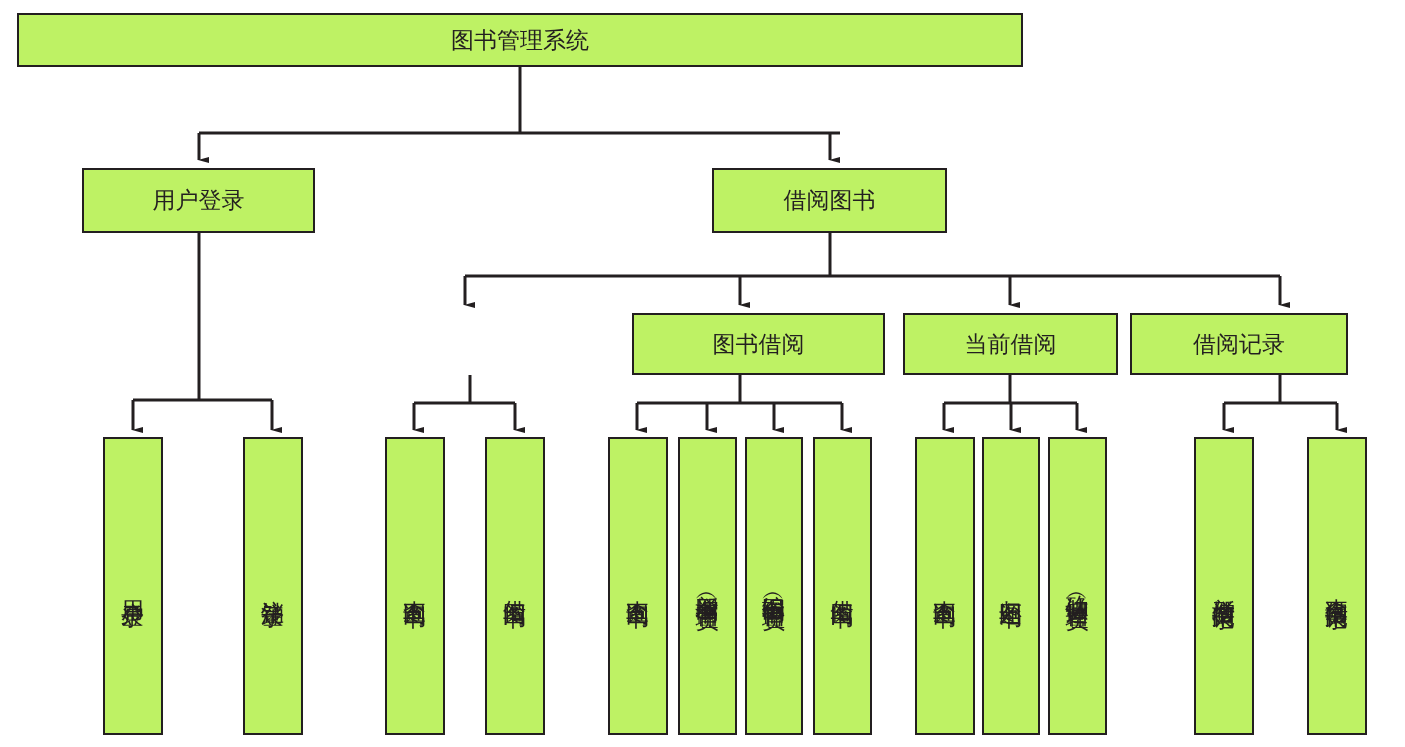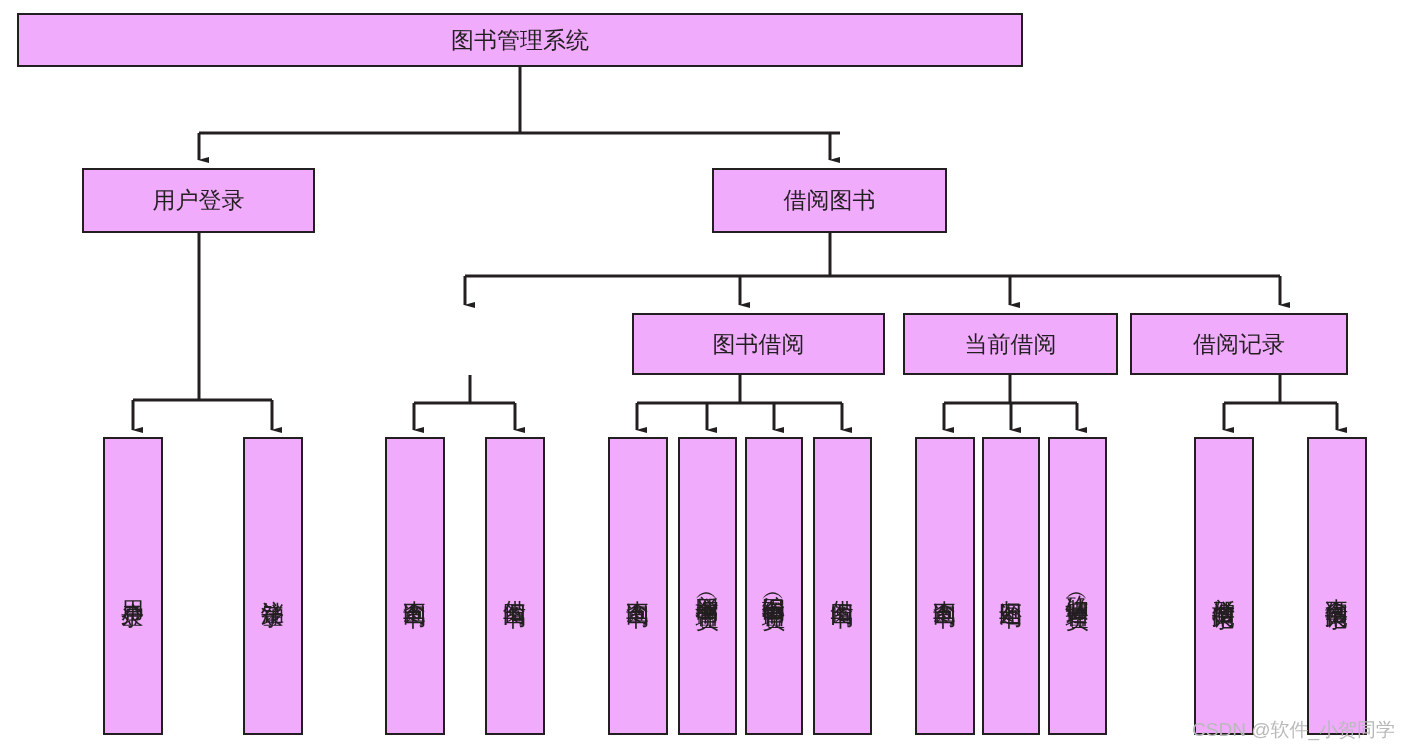--- a/index.html
+++ b/index.html
@@ -8,21 +8,21 @@
     background:#ffffff;
     font-family:"Liberation Sans","DejaVu Sans",sans-serif;
     overflow:hidden;
   }
   #diagram{position:relative;width:1405px;height:747px;}
   #edges{position:absolute;left:0;top:0;width:1405px;height:747px;}
   .node{
     position:absolute;
     box-sizing:border-box;
     border:2.5px solid #231f20;
-    background:#f0abfc;
+    background:#bef264;
     color:#231f20;
     display:flex;
     align-items:center;
     justify-content:center;
     text-align:center;
     line-height:1.22;
   }
   .node.h{ font-size:23px; }
   .node.leaf{
     writing-mode:vertical-rl;
@@ -160,15 +160,14 @@
     <span class="vtxt">确认归还（管理员）</span>
   </div>
 
   <div class="node leaf" style="left:1194px;top:437px;width:60px;height:298px;">
     <span class="vtxt">新增借阅记录</span>
   </div>
   <div class="node leaf" style="left:1307px;top:437px;width:60px;height:298px;">
     <span class="vtxt">查询借阅记录</span>
   </div>
 
-  <div id="watermark">CSDN @软件_小贺同学</div>
 
 </div>
 
 </body></html>

